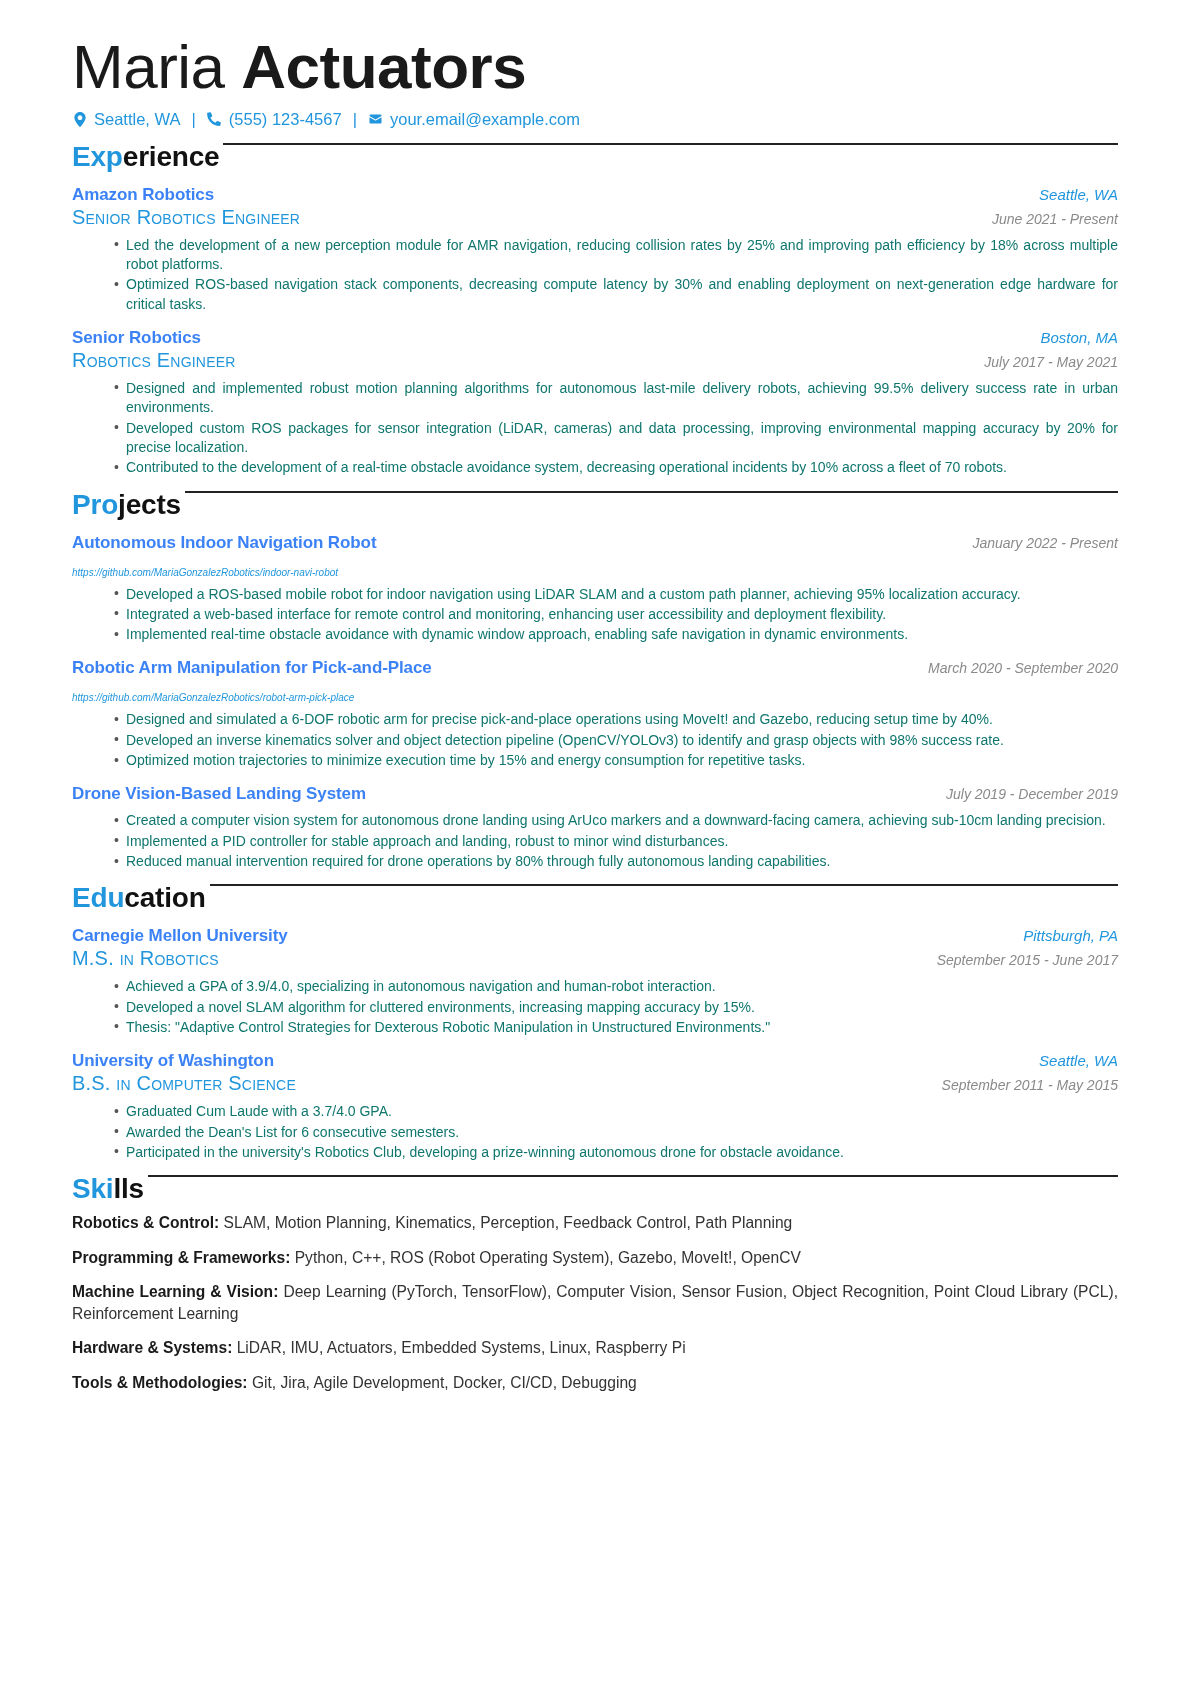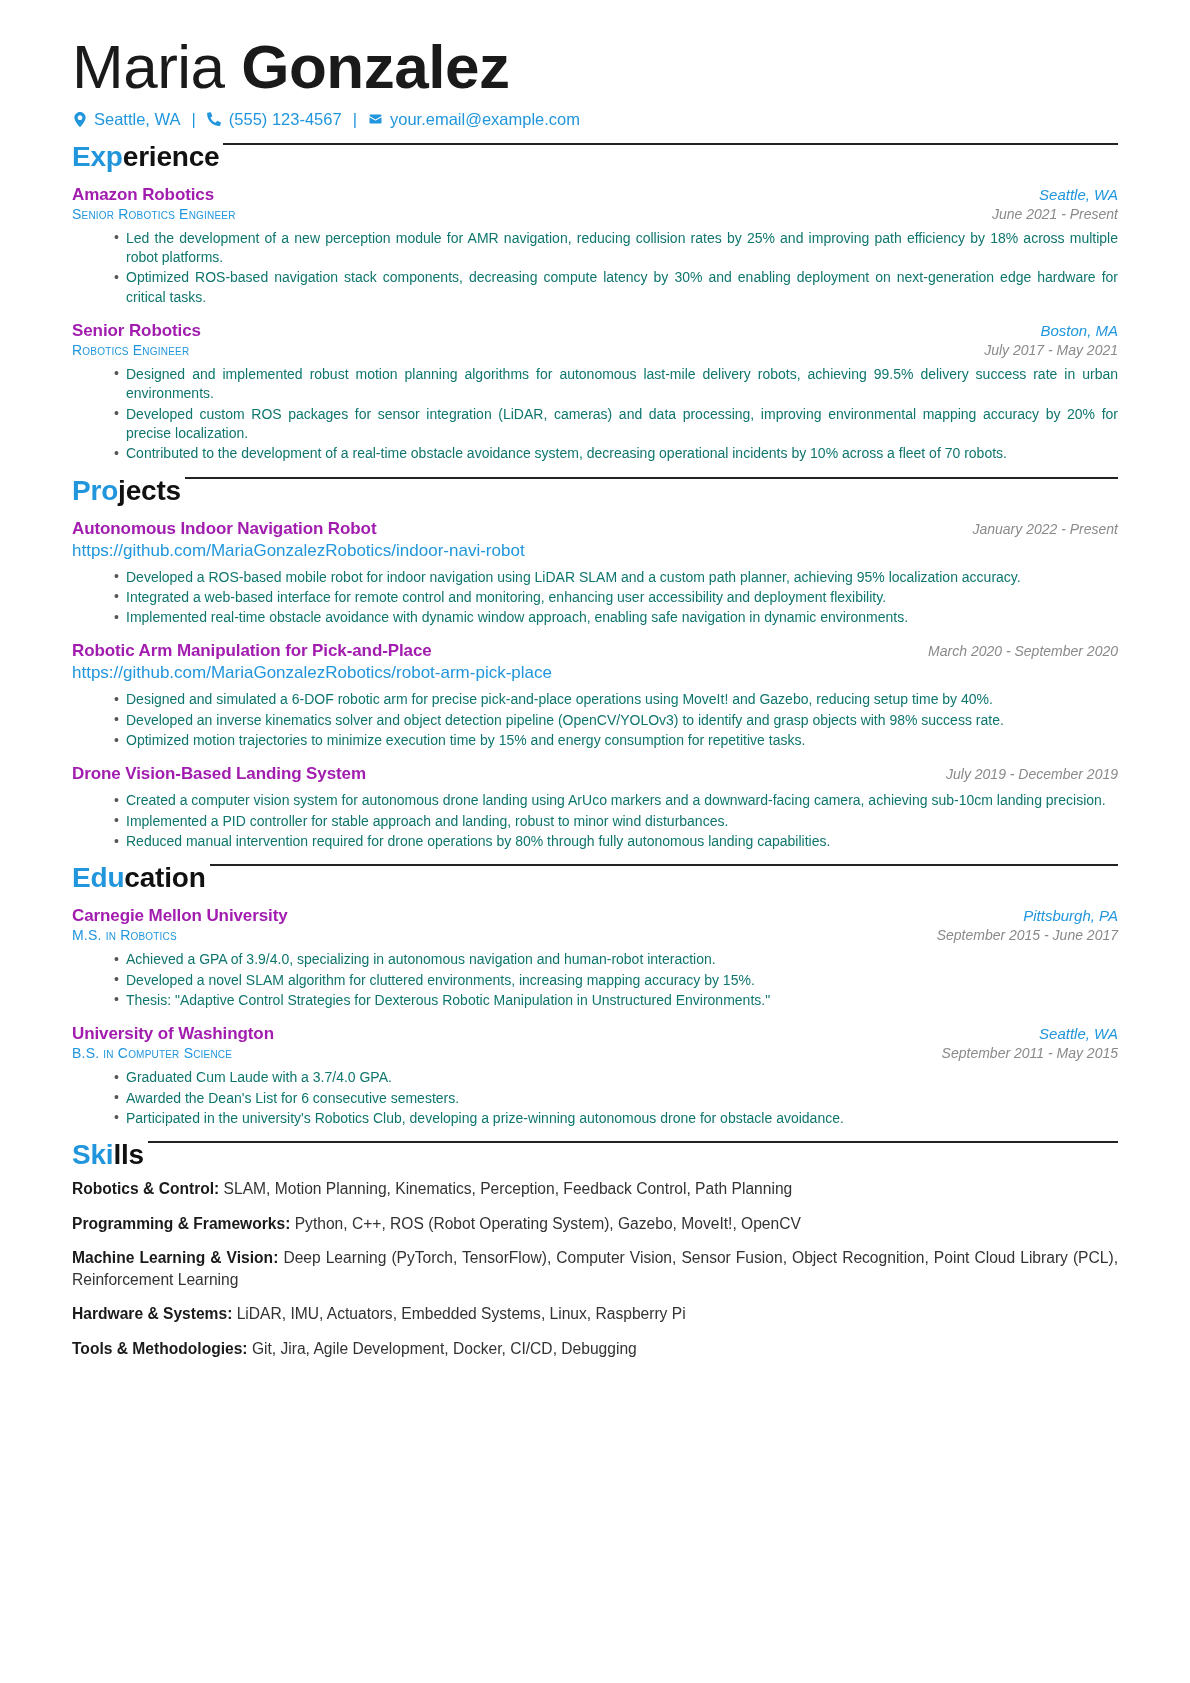--- a/index.html
+++ b/index.html
@@ -84,50 +84,51 @@
 
   .entry-row {
     display: flex;
     align-items: baseline;
     justify-content: space-between;
     gap: 20px;
   }
   .entry-title {
     font-size: 17px;
     font-weight: 700;
-    color: #a21caf;
+    color: #3b82f6;
     letter-spacing: -0.1px;
   }
   .entry-place {
     font-size: 15px;
     font-style: italic;
     color: #2196dd;
     text-align: right;
     white-space: nowrap;
   }
   .entry-row.sub { margin-top: 1px; }
   .entry-sub {
-    font-size: 14px;
+    font-size: 20px;
     font-variant: small-caps;
     color: #2196dd;
     letter-spacing: 0.2px;
   }
   .entry-date {
     font-size: 14px;
     font-style: italic;
     color: #8a8a8a;
     text-align: right;
     white-space: nowrap;
   }
   .entry-url {
-    font-size: 17px;
-    color: #2196dd;
-    margin-top: 2px;
+    font-size: 10px;
+    color: #2196dd;
+    margin-top: 14px;
     text-decoration: none;
     display: block;
+    font-style: italic;
   }
 
   ul.bullets {
     margin: 7px 0 0 0;
     padding-left: 42px;
     list-style: none;
   }
   ul.bullets li {
     font-size: 14px;
     line-height: 1.38;
@@ -162,21 +163,21 @@
     font-weight: 700;
     color: #1a1a1a;
   }
 </style>
 </head>
 <body>
 
 <div>
   <h1 class="name">
     <span class="first">Maria</span>
-    <span class="last">Gonzalez</span>
+    <span class="last">Actuators</span>
   </h1>
 
   <div class="contact-line">
     <span class="contact-item">
       <span class="ico">
         <svg viewBox="0 0 384 512" width="12" height="15">
             <path d="M192 0C86 0 0 86 0 192c0 87 117 243 166 303 14 17 38 17 52 0 49-60 166-216 166-303C384 86 298 0 192 0zm0 272c-44 0-80-36-80-80s36-80 80-80 80 36 80 80-36 80-80 80z"></path>
           </svg>
       </span>
       <span>Seattle, WA</span>

